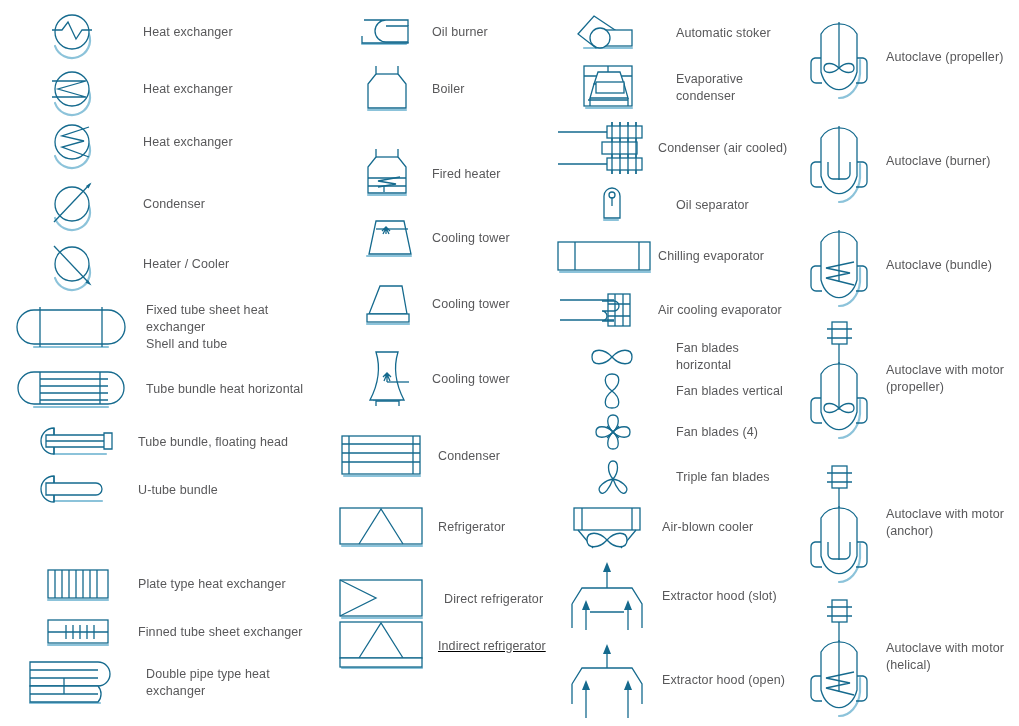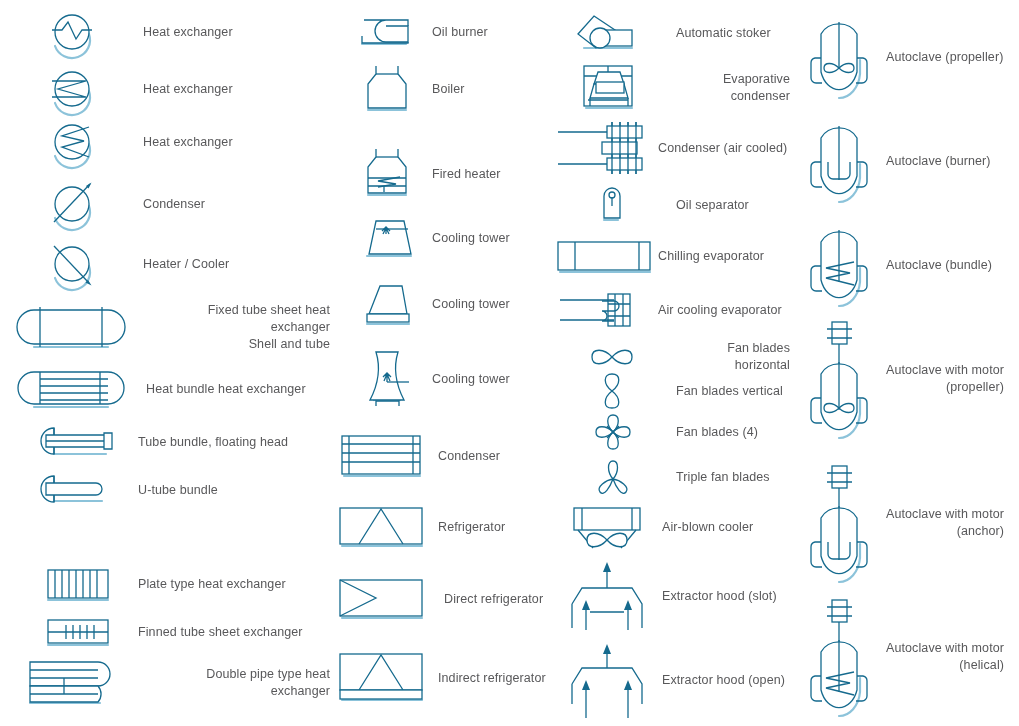--- a/index.html
+++ b/index.html
@@ -21,21 +21,20 @@
   }
   .column {
     position: absolute;
     top: 0;
     height: 726px;
   }
   .item {
     position: absolute;
     display: flex;
     align-items: center;
-    text-align: right;
   }
   .glyph {
     flex: 0 0 auto;
     display: flex;
     align-items: center;
     justify-content: center;
   }
   .label {
     font-size: 12.5px;
     color: #58585a;
@@ -137,21 +136,21 @@
     </div>
 
     <div class="item" style="left:12px;top:365px;width:318px;height:48px;">
       <div class="glyph" style="width:118px;height:48px;">
         <svg width="118" height="48" viewBox="0 0 118 48">
           <path class="sh" d="M22 42 L96 42"></path>
           <path class="ln fillw" d="M22 7 L96 7 A16 16 0 0 1 96 39 L22 39 A16 16 0 0 1 22 7 Z"></path>
           <path class="ln" d="M28 7 L28 39 M88 7 L88 39 M28 14 L96 14 M28 21 L96 21 M28 28 L96 28 M28 35 L96 35"></path>
         </svg>
       </div>
-      <div class="label" style="margin-left:16px;">Heat bundle heat exchanger</div>
+      <div class="label" style="margin-left:16px;">Tube bundle heat horizontal</div>
     </div>
 
     <div class="item" style="left:36px;top:422px;width:294px;height:40px;">
       <div class="glyph" style="width:94px;height:40px;">
         <svg width="94" height="40" viewBox="0 0 94 40">
           <path class="sh" d="M18 32 L70 32"></path>
           <path class="ln fillw" d="M18 6 A13 13 0 0 0 18 32 L18 6 Z"></path>
           <path class="ln" d="M18 6 L18 32"></path>
           <path class="ln fillw" d="M10 13 L10 25 L74 25 L74 13 Z"></path>
           <path class="ln" d="M10 19 L74 19"></path>
@@ -312,21 +311,21 @@
       <div class="glyph" style="width:96px;height:54px;">
         <svg width="96" height="54" viewBox="0 0 96 54">
           <path class="sh" d="M8 46 L88 46"></path>
           <rect class="ln fillw" x="6" y="8" width="82" height="36"></rect>
           <path class="ln" d="M6 8 L42 26 L6 44"></path>
         </svg>
       </div>
       <div class="label" style="margin-left:14px;">Direct refrigerator</div>
     </div>
 
-    <div class="item" style="left:4px;top:648px;width:216px;height:60px;">
+    <div class="item" style="left:4px;top:616px;width:216px;height:60px;text-decoration:underline;">
       <div class="glyph" style="width:96px;height:60px;">
         <svg width="96" height="60" viewBox="0 0 96 60">
           <path class="sh" d="M8 52 L88 52"></path>
           <rect class="ln fillw" x="6" y="6" width="82" height="36"></rect>
           <path class="ln" d="M25 42 L47 7 L69 42"></path>
           <rect class="ln fillw" x="6" y="42" width="82" height="9"></rect>
         </svg>
       </div>
       <div class="label" style="margin-left:8px;">Indirect refrigerator</div>
     </div>

